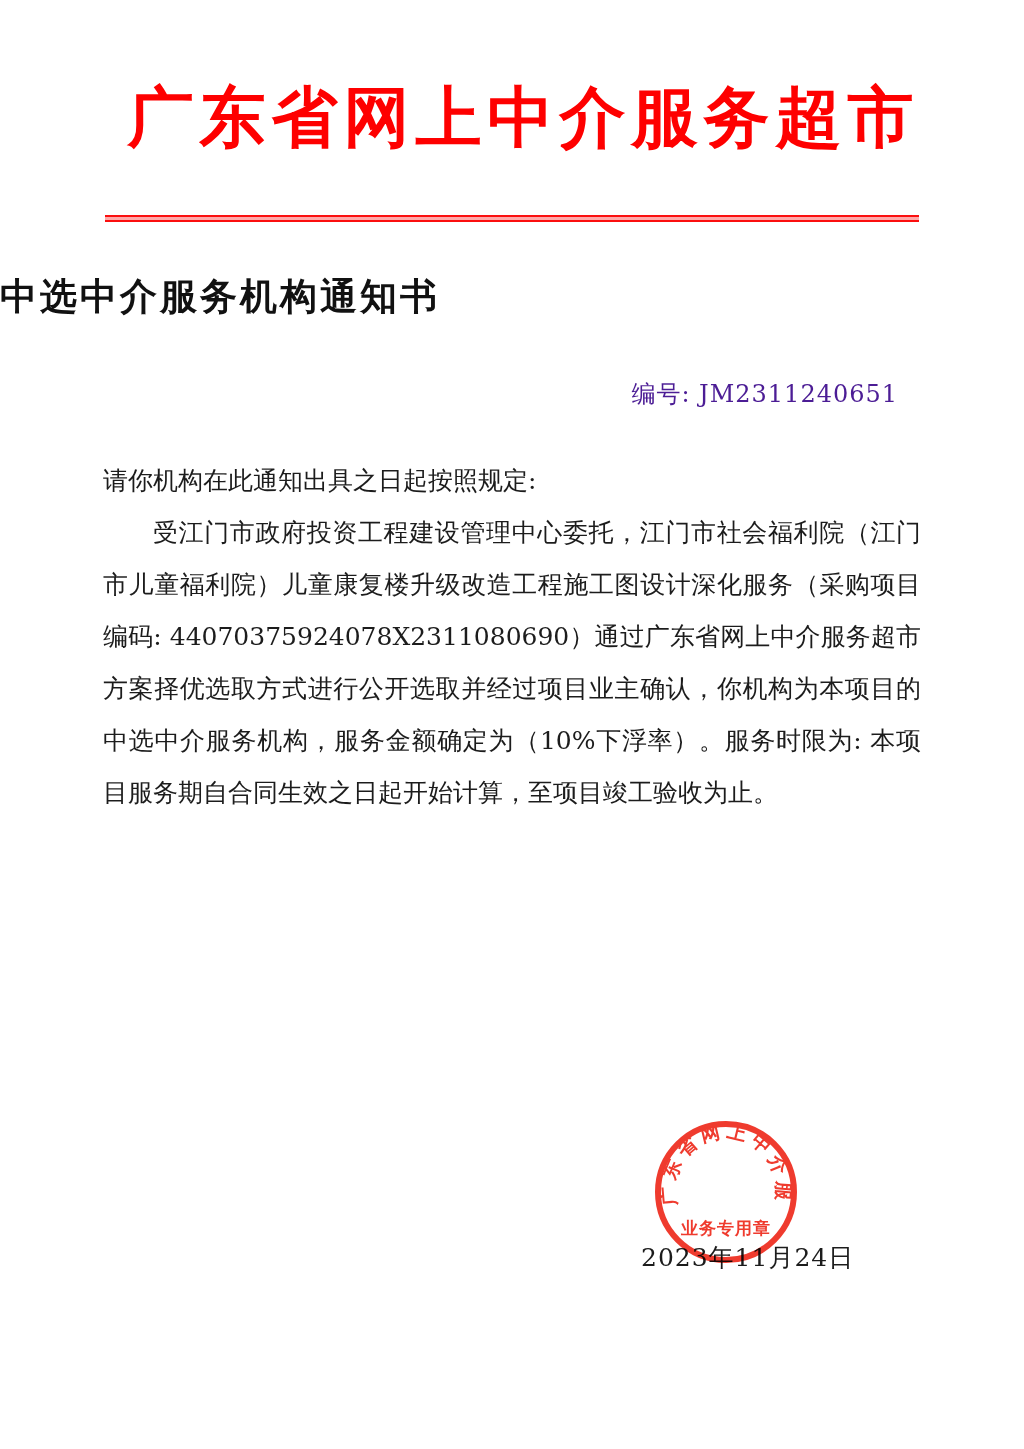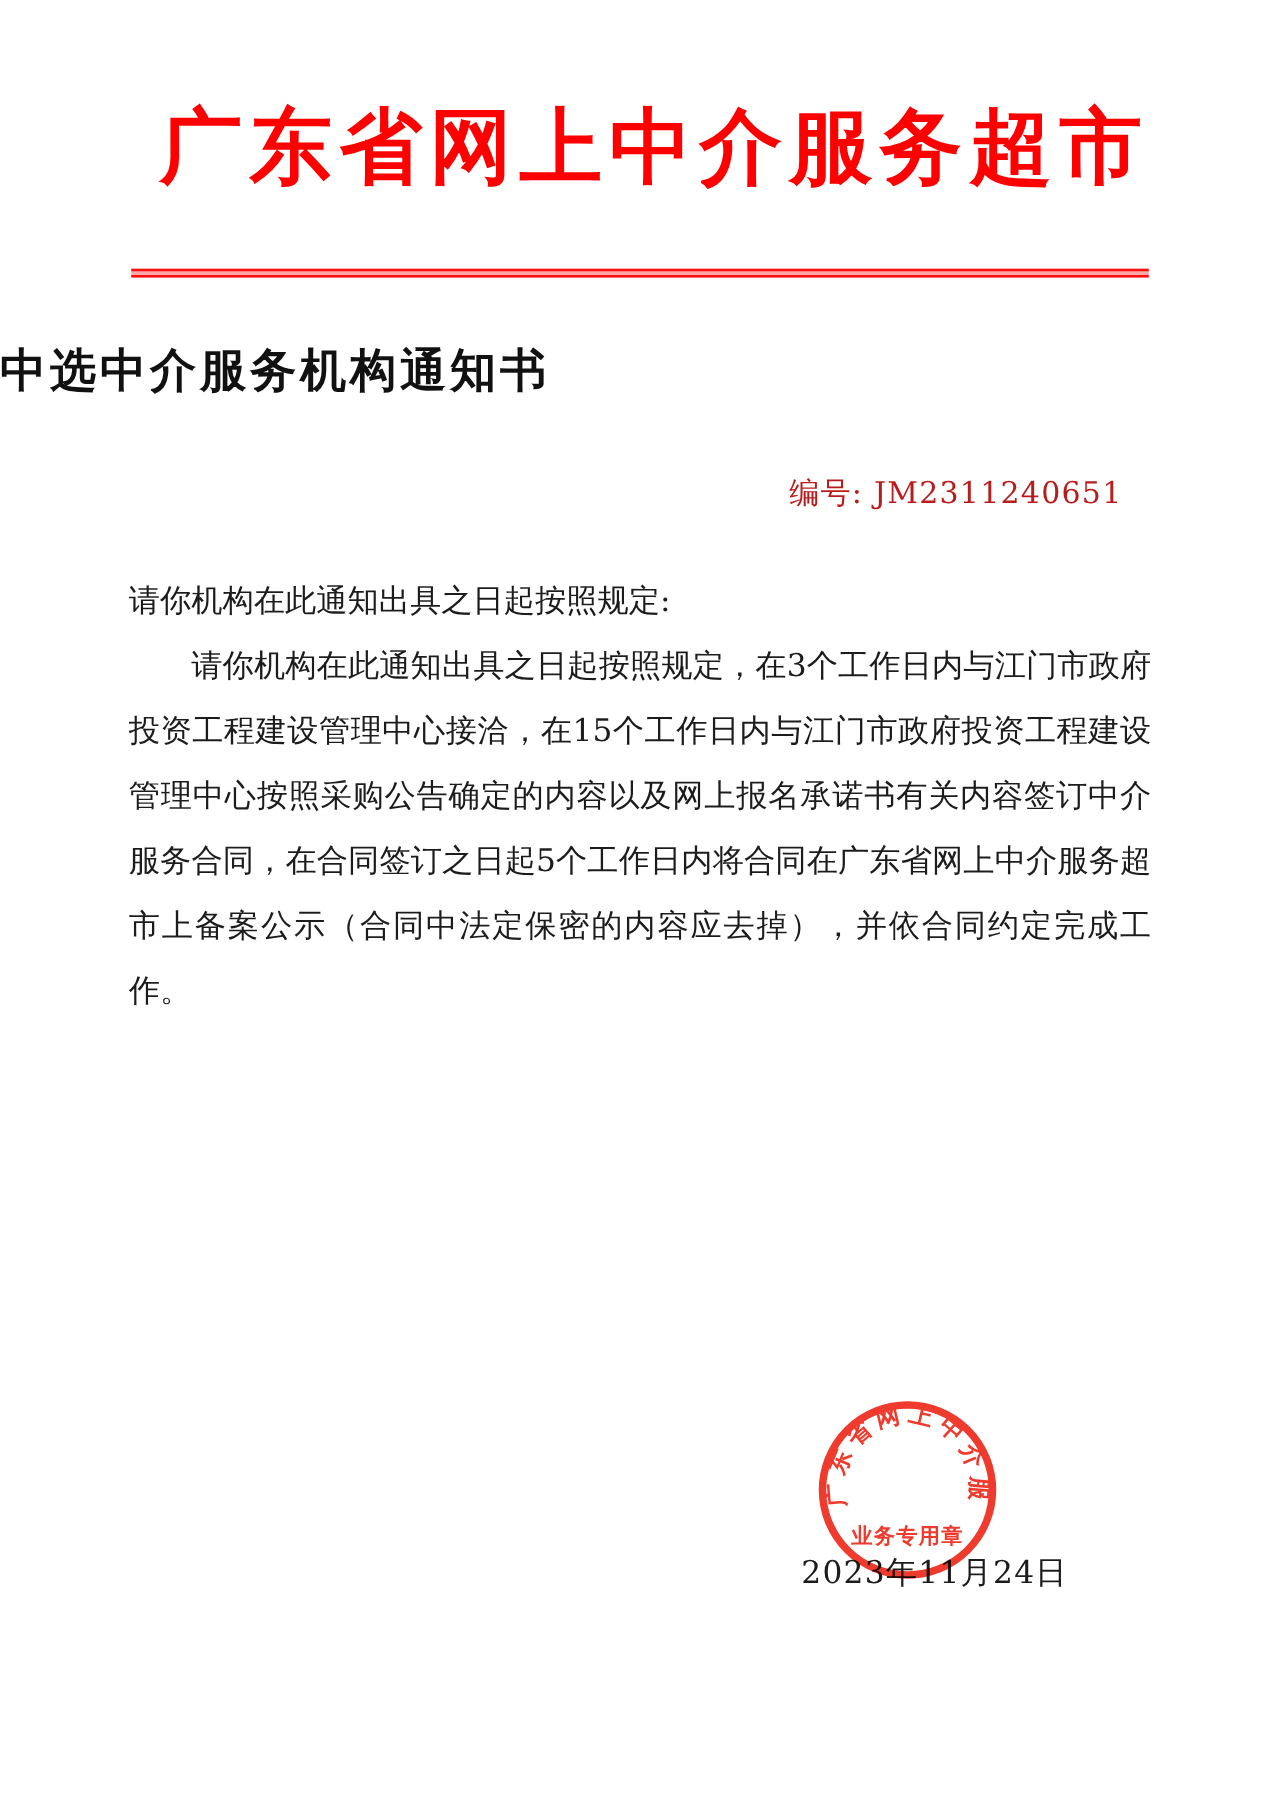--- a/index.html
+++ b/index.html
@@ -52,21 +52,21 @@
     letter-spacing: 3px;
     color: #111111;
     white-space: nowrap;
   }
   .doc-number {
     position: absolute;
     top: 378px;
     right: 149px;
     font-size: 24px;
     letter-spacing: 1px;
-    color: #b91c1c;
+    color: #4c1d95;
     white-space: nowrap;
   }
   .body-text {
     position: absolute;
     top: 455px;
     left: 103px;
     width: 818px;
     font-size: 25px;
     line-height: 52px;
     text-align: justify;
@@ -118,21 +118,21 @@
   <div class="red-rule"></div>
 
   <div class="doc-title">中选中介服务机构通知书</div>
 
   <div class="doc-number">
     <span>编号: </span><span>JM2311240651</span>
   </div>
 
   <div class="body-text">
     <p class="salutation">请你机构在此通知出具之日起按照规定:</p>
-    <p>请你机构在此通知出具之日起按照规定，在3个工作日内与江门市政府投资工程建设管理中心接洽，在15个工作日内与江门市政府投资工程建设管理中心按照采购公告确定的内容以及网上报名承诺书有关内容签订中介服务合同，在合同签订之日起5个工作日内将合同在广东省网上中介服务超市上备案公示（合同中法定保密的内容应去掉），并依合同约定完成工作。</p>
+    <p>受江门市政府投资工程建设管理中心委托，江门市社会福利院（江门市儿童福利院）儿童康复楼升级改造工程施工图设计深化服务（采购项目编码: 44070375924078X2311080690）通过广东省网上中介服务超市方案择优选取方式进行公开选取并经过项目业主确认，你机构为本项目的中选中介服务机构，服务金额确定为（10%下浮率）。服务时限为: 本项目服务期自合同生效之日起开始计算，至项目竣工验收为止。</p>
   </div>
 
 
   <div class="signature-date">2023年11月24日</div>
 
   <svg class="stamp" viewBox="0 0 148 148" xmlns="http://www.w3.org/2000/svg" xmlns:xlink="http://www.w3.org/1999/xlink">
     <circle cx="74" cy="74" r="68" fill="none" stroke="#ee2a1c" stroke-width="6"></circle>
     <path id="seal-arc" fill="none" d="M 26.2 88.6 A 51 51 0 1 1 121.8 88.6"></path>
     <text font-size="19" font-weight="bold" fill="#ee2a1c" letter-spacing="5" font-family="DejaVu Serif, serif">
       <textPath href="#seal-arc" xlink:href="#seal-arc" startOffset="2">广东省网上中介服务超市</textPath>

